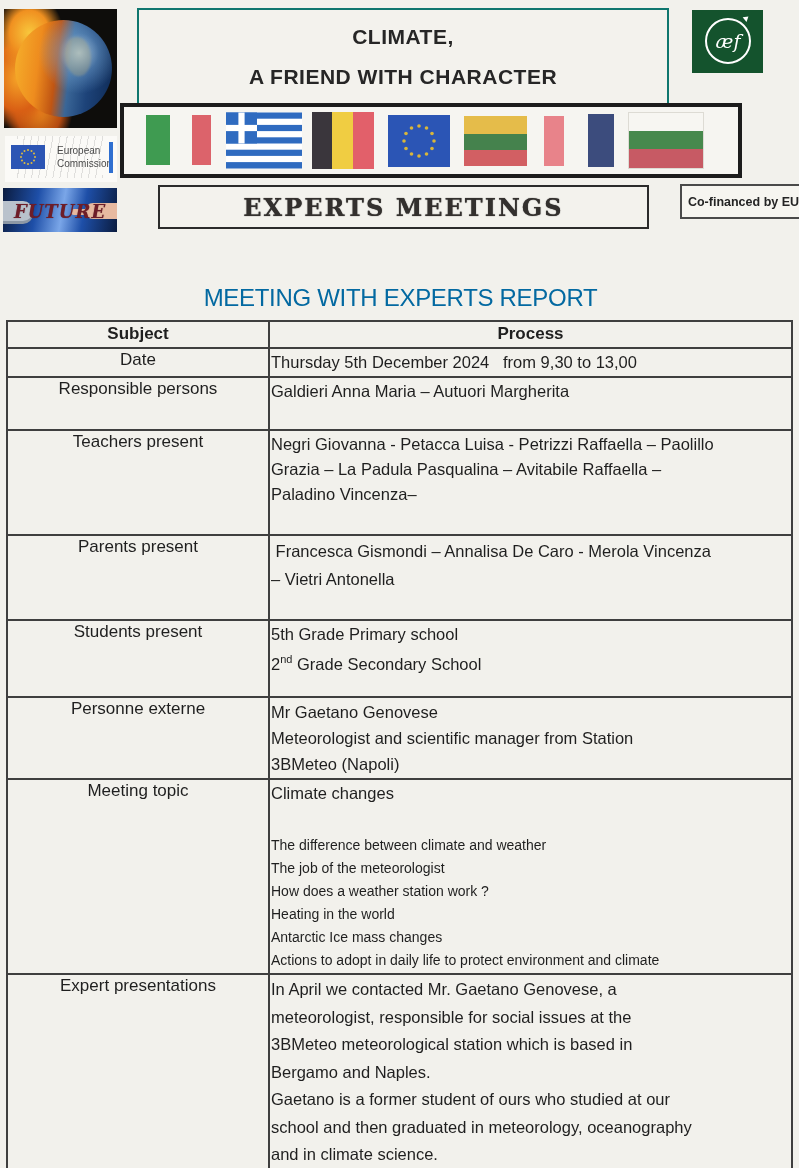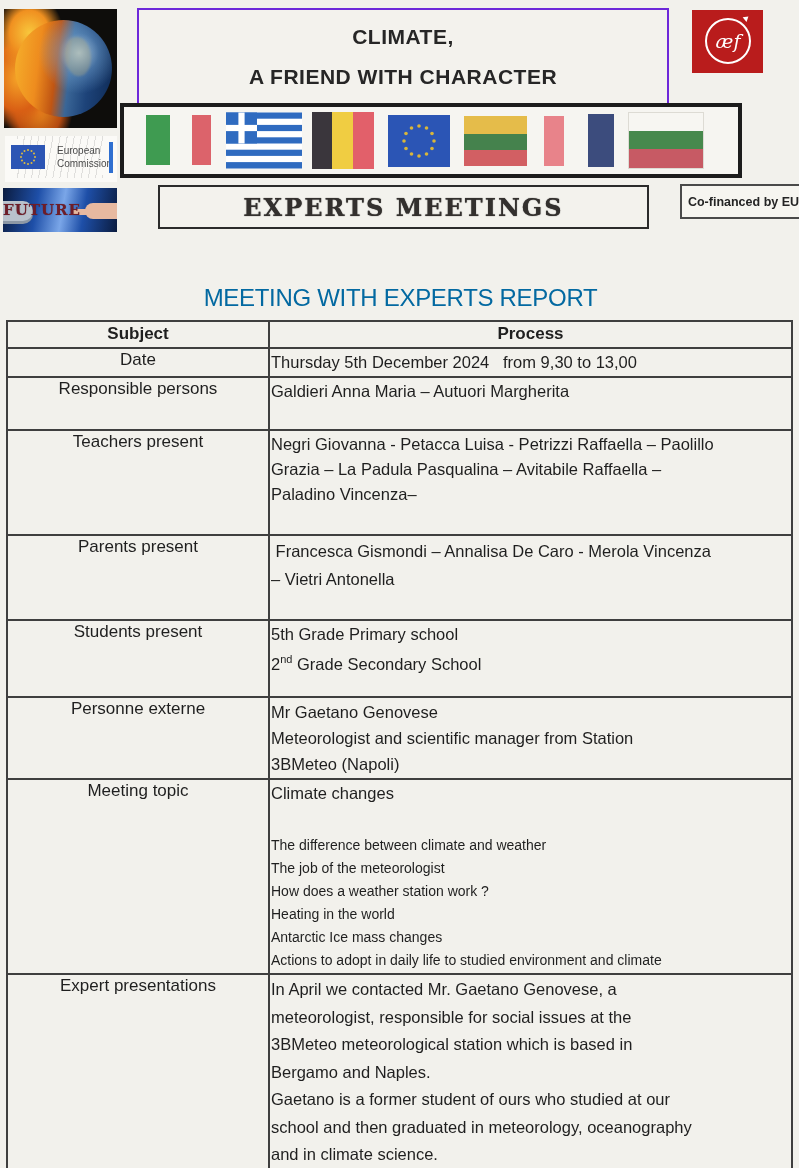--- a/index.html
+++ b/index.html
@@ -13,25 +13,25 @@
       radial-gradient(ellipse 55% 42% at 32% 20%, #f8c73c 0%, #f09020 45%, rgba(194,69,21,0) 78%),
       radial-gradient(ellipse 62% 55% at 18% 58%, #f6a528 0%, #d95f14 50%, rgba(150,50,10,0) 80%),
       radial-gradient(ellipse 52% 40% at 44% 86%, #e98a1e 0%, #b44a10 55%, rgba(120,40,8,0) 82%);}
   .earth .globe{position:absolute;right:5px;top:11px;width:97px;height:97px;border-radius:50%;
     background:
       radial-gradient(circle at 66% 34%, rgba(190,220,240,.85) 0%, rgba(120,170,215,.45) 22%, rgba(0,0,0,0) 45%),
       linear-gradient(97deg,#f6b22c 0%,#ee8c1e 26%,#c05513 43%,#3a6697 56%,#1d4379 74%,#0e2a55 100%);}
   .earth .globe::after{content:"";position:absolute;left:52%;top:18%;width:26%;height:40%;border-radius:45% 60% 50% 60%;
     background:rgba(180,170,120,.35);filter:blur(1px);}
 
-  .titlebox{position:absolute;left:137px;top:8px;width:528px;height:94px;border:2px solid #6d28d9;
+  .titlebox{position:absolute;left:137px;top:8px;width:528px;height:94px;border:2px solid #0f766e;
     display:flex;flex-direction:column;justify-content:space-evenly;align-items:center;background:#f3f2ed;}
   .titlebox .t1,.titlebox .t2{font-weight:bold;font-size:21px;letter-spacing:.5px;color:#262626;}
 
-  .aef{position:absolute;left:692px;top:10px;width:71px;height:63px;background:#b91c1c;}
+  .aef{position:absolute;left:692px;top:10px;width:71px;height:63px;background:#14532d;}
   .aef .ring{position:absolute;left:13px;top:8px;width:42px;height:42px;border:2.5px solid #fff;border-radius:50%;
     display:flex;align-items:center;justify-content:center;}
   .aef .ring span{font-family:"DejaVu Serif",serif;font-style:italic;font-size:19px;color:#fff;}
   .aef .arrow{position:absolute;left:52px;top:5px;width:0;height:0;border-left:5px solid #fff;border-top:3px solid transparent;border-bottom:3px solid transparent;transform:rotate(-40deg);}
 
   .flagsbox{position:absolute;left:120px;top:103px;width:622px;height:75px;border:4px solid #1c1c1c;background:#f6f5f1;box-sizing:border-box;}
   .flag{position:absolute;}
   .f-it-g{left:22px;top:8px;width:24px;height:50px;background:#3f9b51;}
   .f-it-r{left:68px;top:8px;width:19px;height:50px;background:#dc636b;}
   .f-gr{left:102px;top:5px;width:76px;height:57px;}
@@ -48,22 +48,22 @@
     background:repeating-linear-gradient(100deg, rgba(150,150,150,.5) 0 1px, transparent 1px 7px);}
   .eclogo .miniflag{position:absolute;left:6px;top:9px;width:34px;height:24px;background:#2c55b4;}
   .eclogo .ectext{position:absolute;left:52px;top:8px;font-size:10px;line-height:13px;color:#4a4a4a;}
   .eclogo .bar{position:absolute;left:104px;top:6px;width:4px;height:31px;background:#2f6fd0;}
 
   .future{position:absolute;left:3px;top:188px;width:114px;height:44px;overflow:hidden;
     background:linear-gradient(100deg,#0b1c3f 0%,#1e4fa8 30%,#7aa6e8 52%,#1e4fa8 70%,#0b1c3f 100%);}
   .future .robot{position:absolute;left:-4px;top:13px;width:34px;height:20px;background:#b9c2cc;border-radius:4px 10px 10px 4px;box-shadow:0 3px 0 #8d98a5;}
   .future .hand{position:absolute;right:-6px;top:15px;width:38px;height:16px;background:#e7b9a0;border-radius:10px 3px 3px 10px;}
   .future .finger{position:absolute;right:28px;top:21px;width:18px;height:6px;background:#e7b9a0;border-radius:3px;}
-  .future .flabel{position:absolute;left:0;right:0;top:13px;font-family:"DejaVu Serif",serif;
-    font-weight:bold;font-size:15px;letter-spacing:1px;color:#6e1d28;text-shadow:0 0 1px rgba(60,10,20,.6);}
+  .future .flabel{position:absolute;left:0;right:0;top:13px;text-align:center;font-family:"DejaVu Serif",serif;
+    font-weight:bold;font-size:18px;letter-spacing:1px;color:#6e1d28;text-shadow:0 0 1px rgba(60,10,20,.6);font-style:italic;}
 
   .expertsbox{position:absolute;left:158px;top:185px;width:487px;height:40px;border:2px solid #2b2b2b;background:#f3f2ed;
     display:flex;align-items:center;justify-content:center;}
   .expertsbox span{font-family:"DejaVu Serif",serif;font-weight:800;font-size:24px;letter-spacing:2px;color:#33302e;text-shadow:0 0 1px #33302e;}
 
   .cofin{position:absolute;left:680px;top:184px;width:127px;height:35px;border:2px solid #4a4a4a;background:#f6f5f0;
     display:flex;align-items:center;justify-content:center;box-sizing:border-box;}
   .cofin span{font-weight:bold;font-size:12.5px;color:#242424;}
 
   
@@ -246,21 +246,21 @@
       <td class="subj">Meeting topic</td>
       <td class="proc">
         <div class="ln">Climate changes</div>
         <div class="spacer28"></div>
         <div class="sub">
           <div class="ln">The difference between climate and weather</div>
           <div class="ln">The job of the meteorologist</div>
           <div class="ln">How does a weather station work ?</div>
           <div class="ln">Heating in the world</div>
           <div class="ln">Antarctic Ice mass changes</div>
-          <div class="ln">Actions to adopt in daily life to studied environment and climate</div>
+          <div class="ln">Actions to adopt in daily life to protect environment and climate</div>
         </div>
       </td>
     </tr>
     <tr class="r-pres">
       <td class="subj">Expert presentations</td>
       <td class="proc">
         <div class="ln">In April we contacted Mr. Gaetano Genovese, a</div>
         <div class="ln">meteorologist, responsible for social issues at the</div>
         <div class="ln">3BMeteo meteorological station which is based in</div>
         <div class="ln">Bergamo and Naples.</div>

